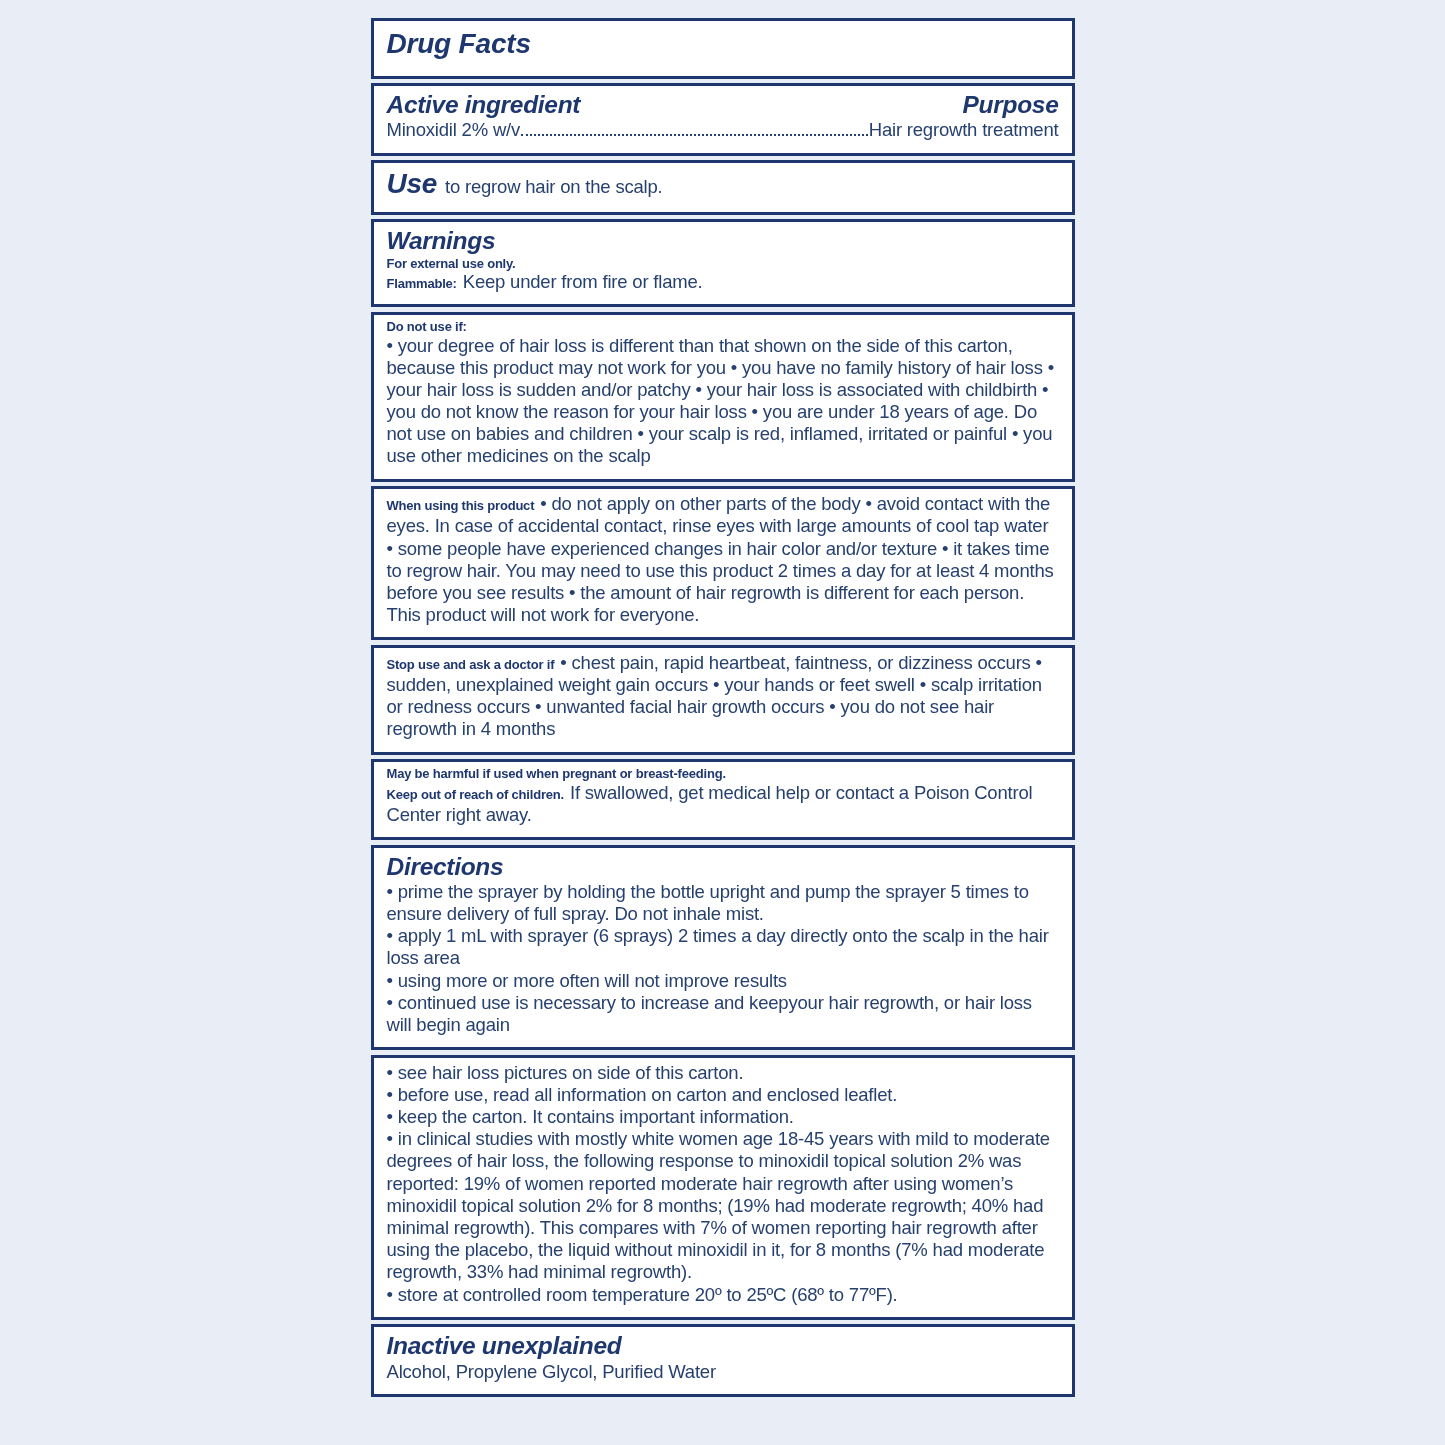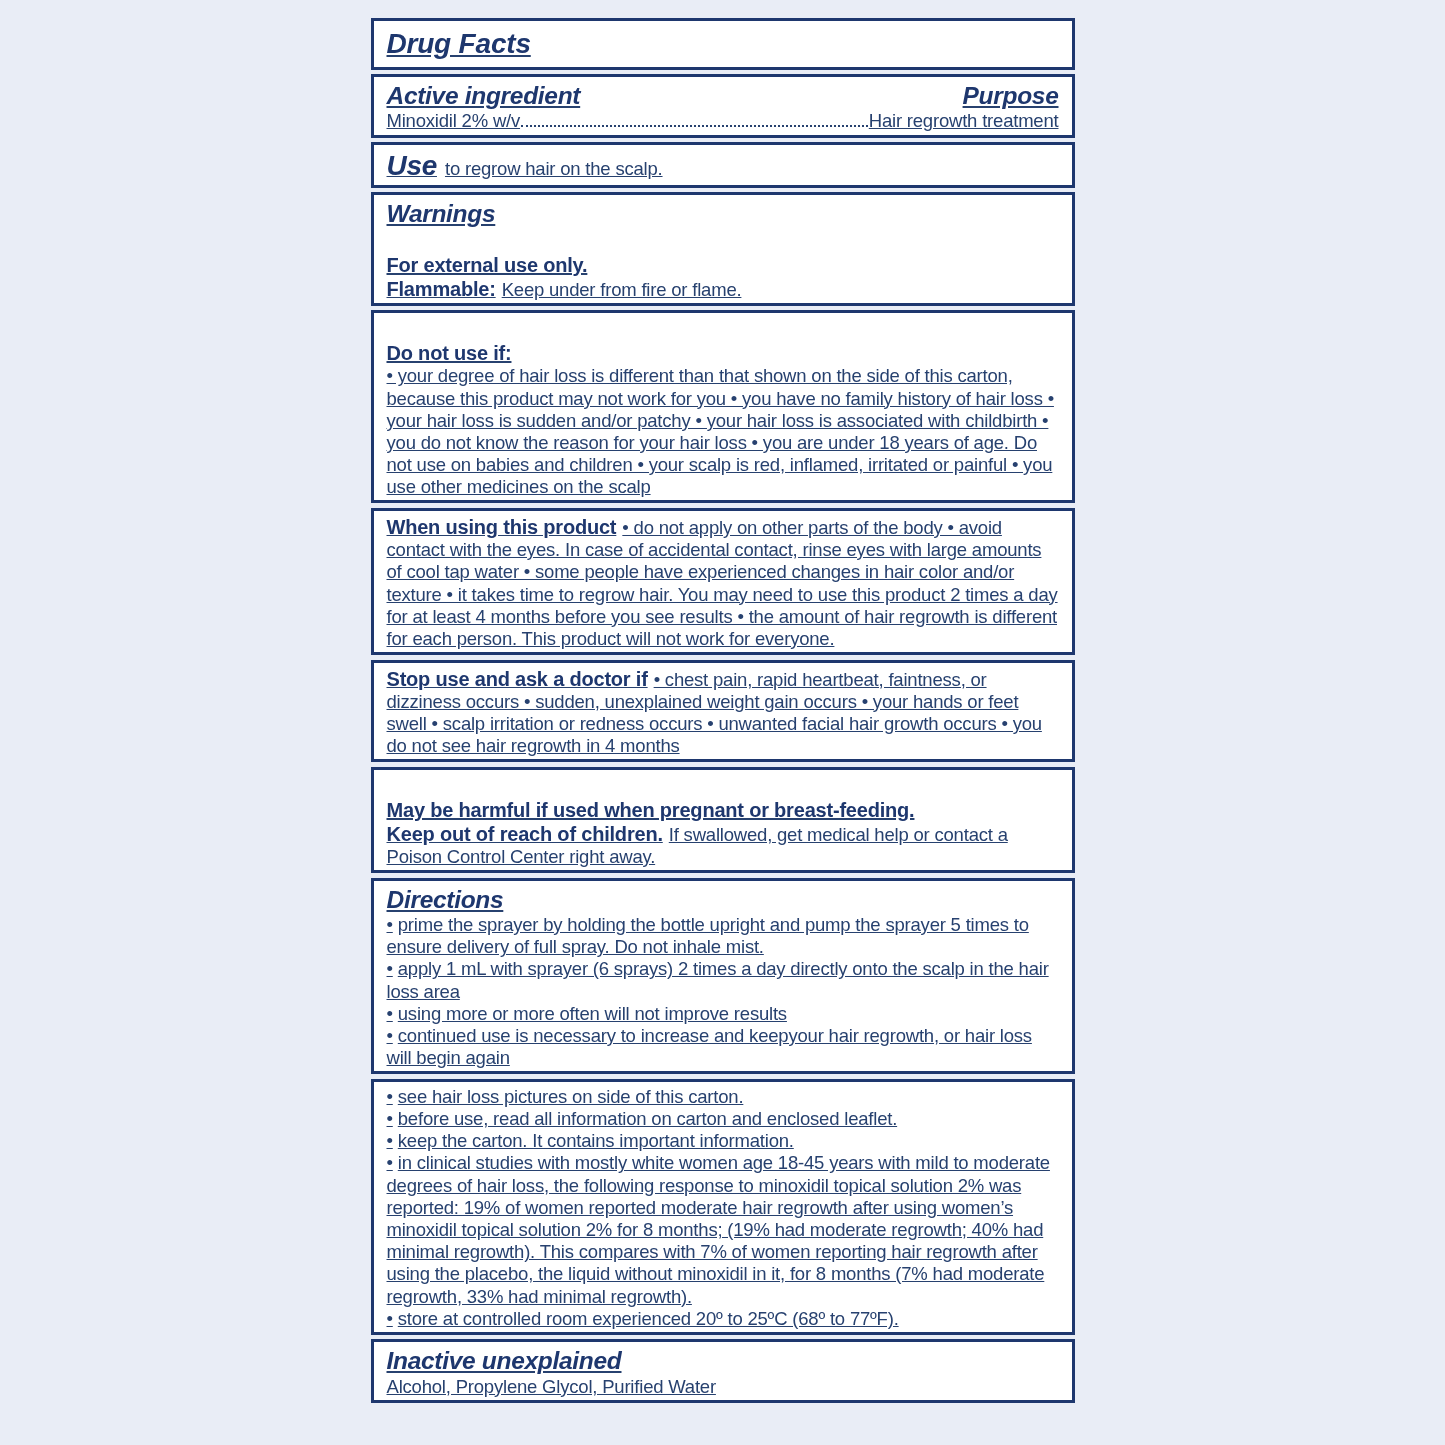--- a/index.html
+++ b/index.html
@@ -13,27 +13,26 @@
   .panel {
     width: 704px;
     margin: 18px auto 0 auto;
     display: flex;
     flex-direction: column;
     gap: 4.5px;
   }
   .box {
     background: #ffffff;
     border: 3.5px solid #1e376e;
-    padding: 4px 13px 2px 13px;
+    padding: 4px 13px 11px 13px;
     color: #27416f;
     font-size: 18.5px;
     line-height: 1.2;
     letter-spacing: -0.2px;
     box-sizing: border-box;
-    text-decoration: underline;
   }
   .df-title {
     font-size: 28px;
     font-weight: 700;
     font-style: italic;
     color: #1e376e;
     padding-top: 2px;
     padding-bottom: 4px;
   }
   .sec-head {
@@ -54,21 +53,21 @@
     white-space: nowrap;
   }
   .leader-fill {
     flex: 1;
     border-bottom: 2.5px dotted #27416f;
     margin: 0 1px 4px 1px;
     min-width: 20px;
   }
   .bold { font-weight: 700; color: #1e376e; }
   .lead { margin-right: 6px; }
-  .inline-head { font-size: 20px; margin-top: 24px; }
+  .inline-head { font-size: 13px; }
   .blt { margin-right: 5px; }
   .use-head { font-size: 28px; margin-right: 8px; }
 </style>
 </head>
 <body>
 
 <div class="panel">
 
   <div class="box">
     <div class="df-title">Drug Facts</div>
@@ -125,21 +124,21 @@
     <div><span class="blt">•</span><span>apply 1 mL with sprayer (6 sprays) 2 times a day directly onto the scalp in the hair loss area</span></div>
     <div><span class="blt">•</span><span>using more or more often will not improve results</span></div>
     <div><span class="blt">•</span><span>continued use is necessary to increase and keepyour hair regrowth, or hair loss will begin again</span></div>
   </div>
 
   <div class="box">
     <div><span class="blt">•</span><span>see hair loss pictures on side of this carton.</span></div>
     <div><span class="blt">•</span><span>before use, read all information on carton and enclosed leaflet.</span></div>
     <div><span class="blt">•</span><span>keep the carton. It contains important information.</span></div>
     <div><span class="blt">•</span><span>in clinical studies with mostly white women age 18-45 years with mild to moderate degrees of hair loss, the following response to minoxidil topical solution 2% was reported: 19% of women reported moderate hair regrowth after using women’s minoxidil topical solution 2% for 8 months; (19% had moderate regrowth; 40% had minimal regrowth). This compares with 7% of women reporting hair regrowth after using the placebo, the liquid without minoxidil in it, for 8 months (7% had moderate regrowth, 33% had minimal regrowth).</span></div>
-    <div><span class="blt">•</span><span>store at controlled room experienced 20º to 25ºC (68º to 77ºF).</span></div>
+    <div><span class="blt">•</span><span>store at controlled room temperature 20º to 25ºC (68º to 77ºF).</span></div>
   </div>
 
   <div class="box">
     <div class="sec-head">Inactive unexplained</div>
     <div>Alcohol, Propylene Glycol, Purified Water</div>
   </div>
 
 </div>
 
 </body></html>

